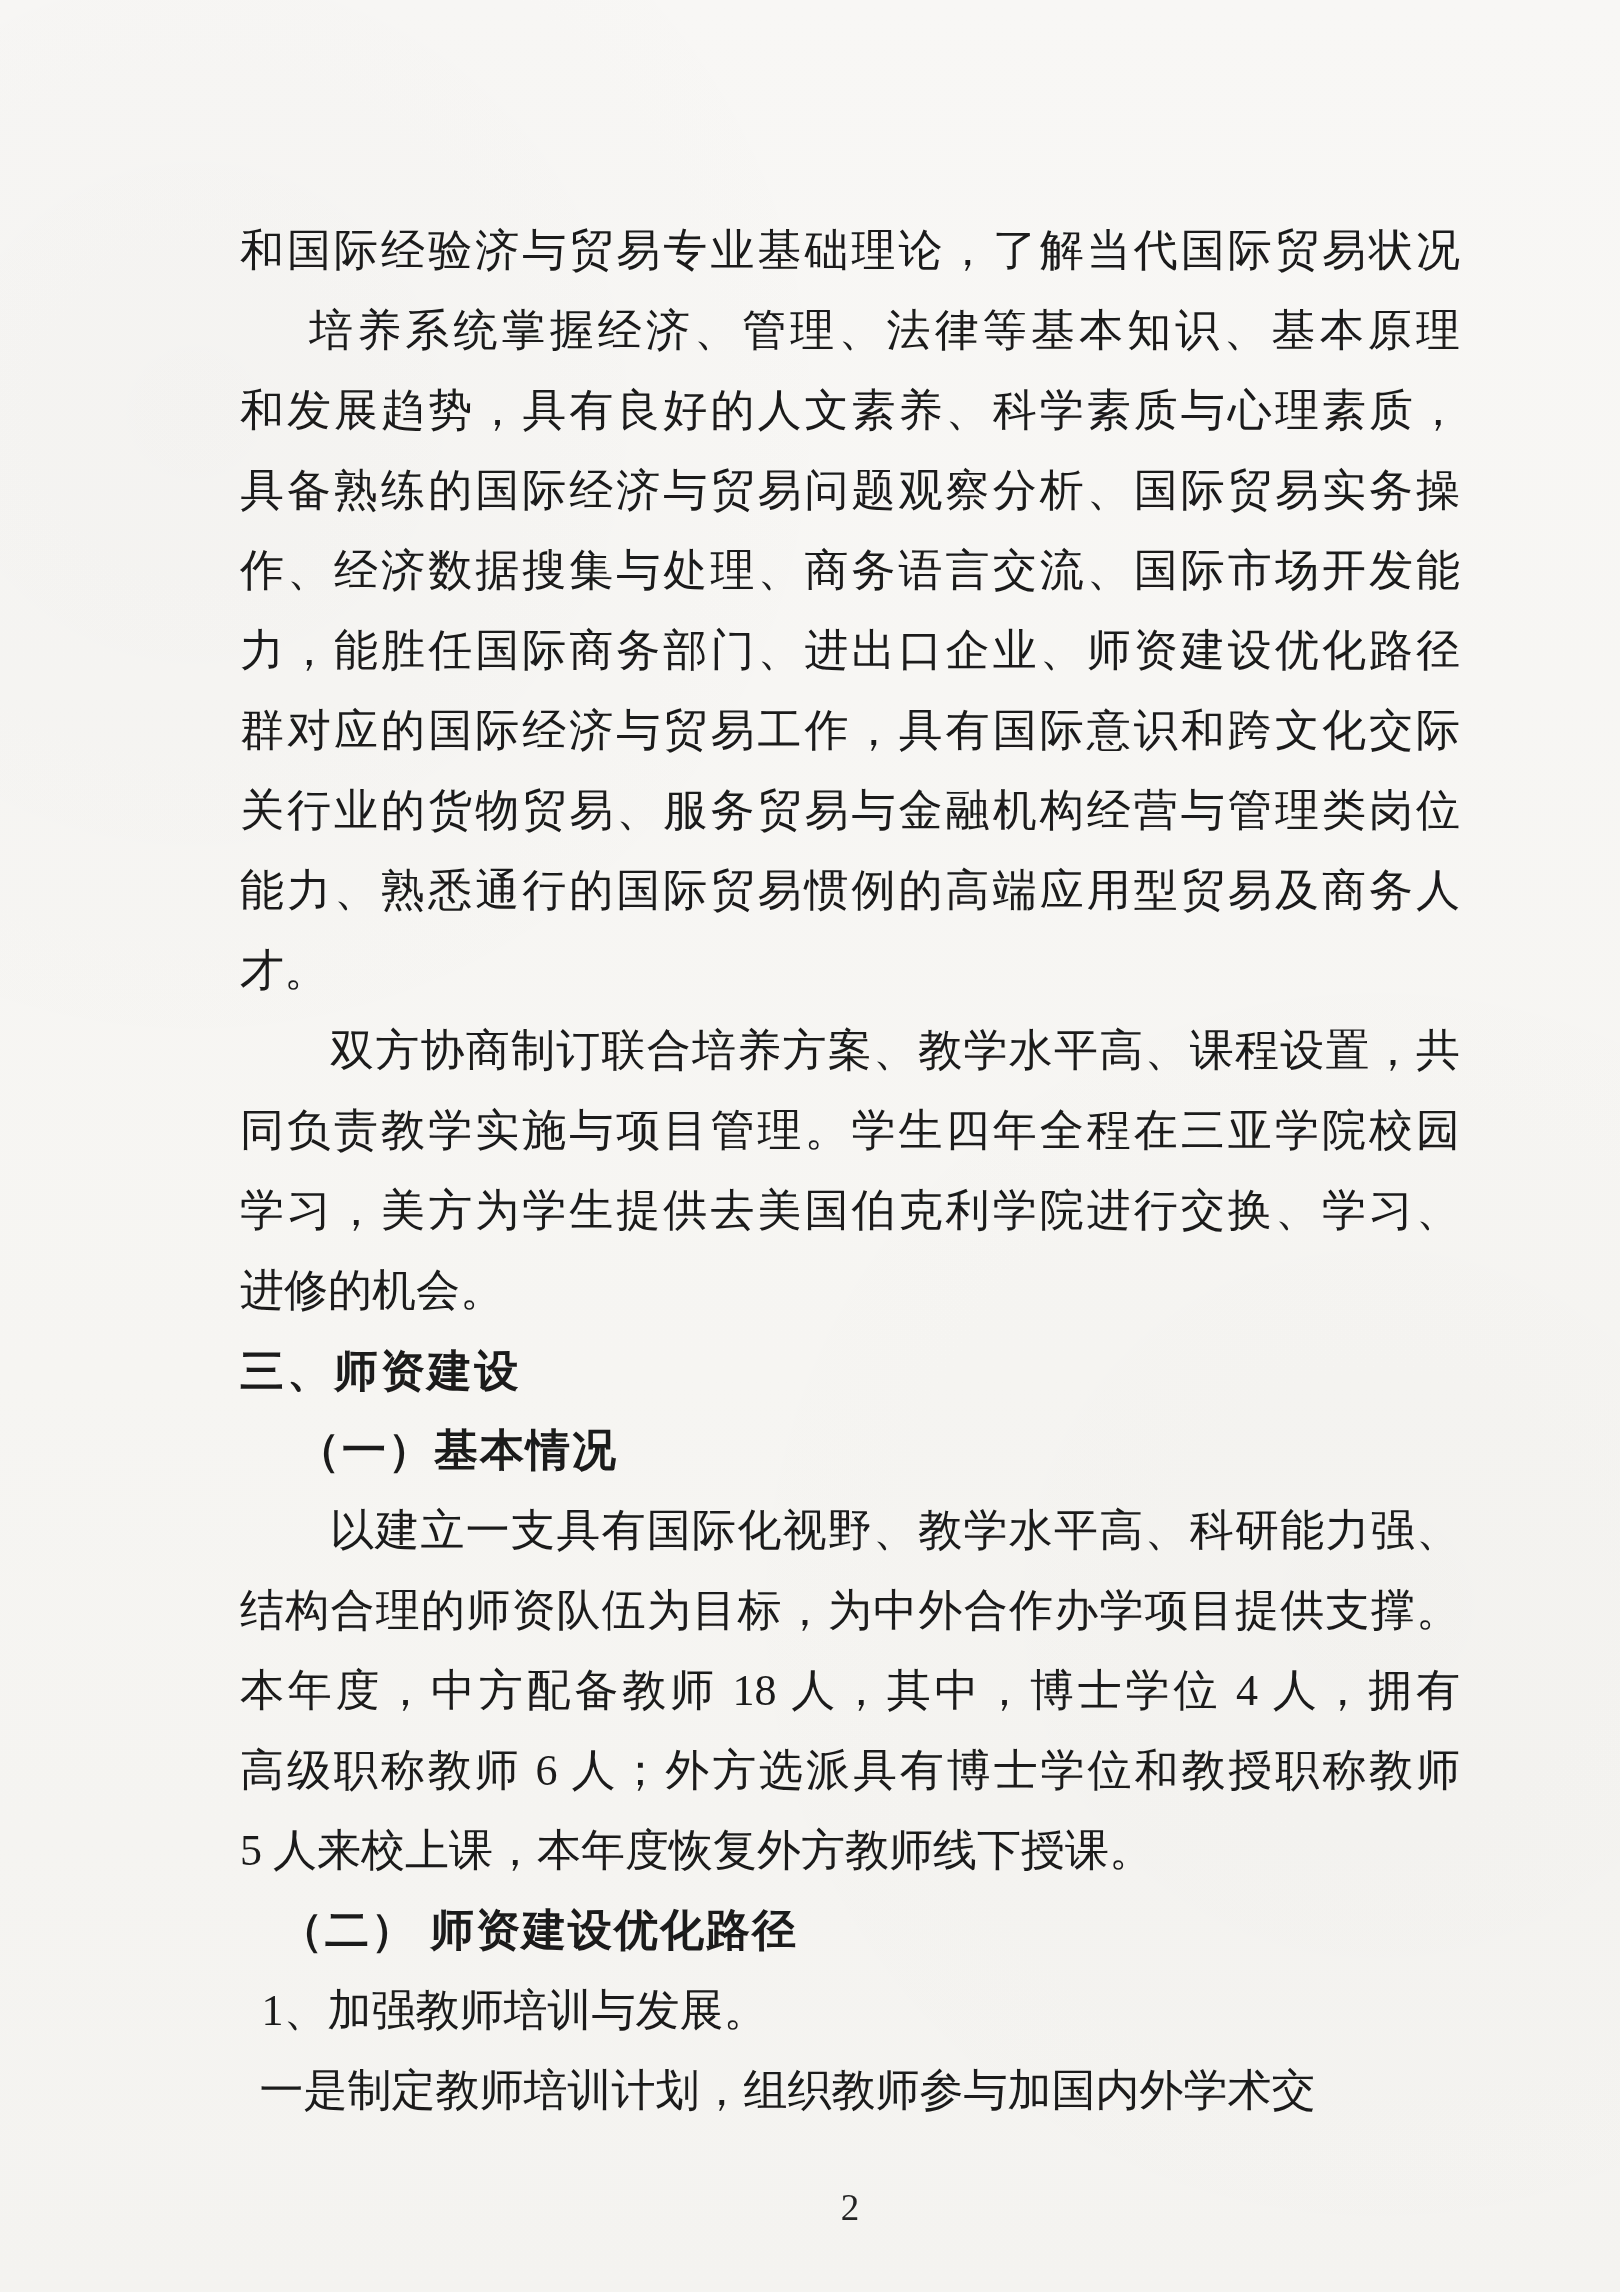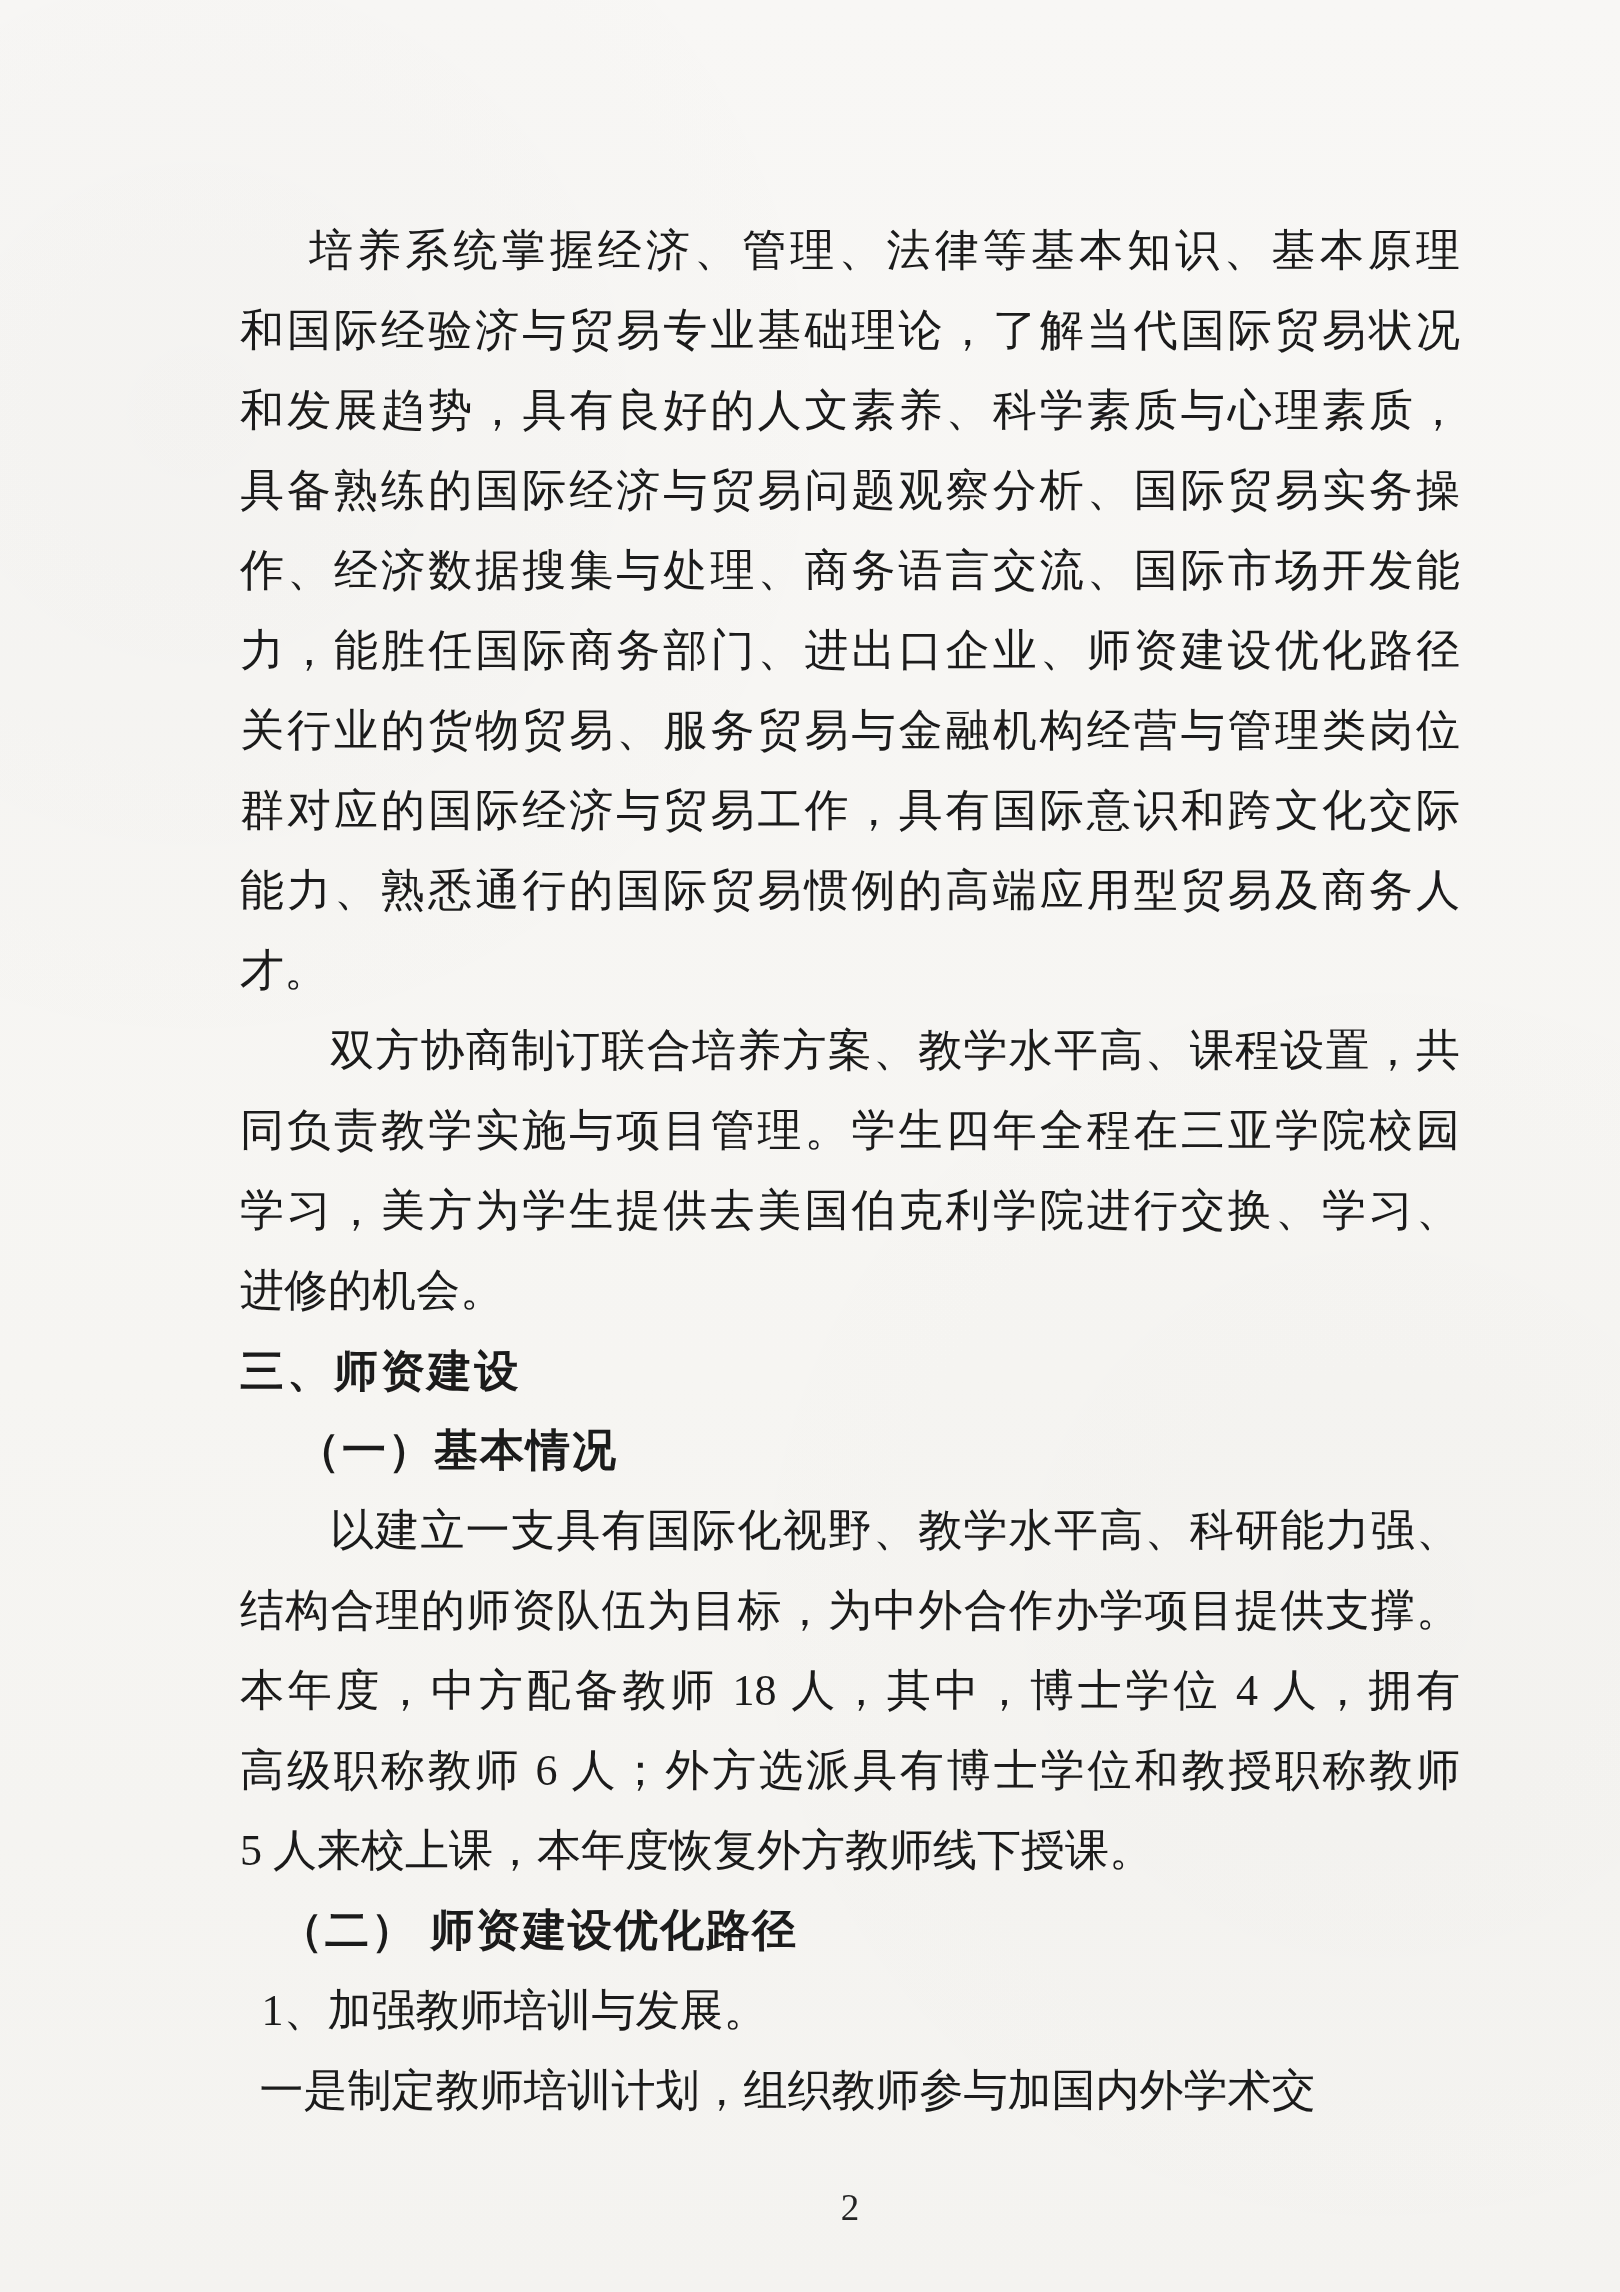--- a/index.html
+++ b/index.html
@@ -60,28 +60,28 @@
     font-size: 37px;
     color: #242424;
   }
 </style>
 </head>
 <body>
 
 <div class="page">
   <div class="text-block">
 
+    <div class="line fill">和国际经验济与贸易专业基础理论，了解当代国际贸易状况</div>
     <div class="line fill ind-70">培养系统掌握经济、管理、法律等基本知识、基本原理</div>
-    <div class="line fill">和国际经验济与贸易专业基础理论，了解当代国际贸易状况</div>
     <div class="line fill">和发展趋势，具有良好的人文素养、科学素质与心理素质，</div>
     <div class="line fill">具备熟练的国际经济与贸易问题观察分析、国际贸易实务操</div>
     <div class="line fill">作、经济数据搜集与处理、商务语言交流、国际市场开发能</div>
     <div class="line fill">力，能胜任国际商务部门、进出口企业、师资建设优化路径</div>
+    <div class="line fill">群对应的国际经济与贸易工作，具有国际意识和跨文化交际</div>
     <div class="line fill">关行业的货物贸易、服务贸易与金融机构经营与管理类岗位</div>
-    <div class="line fill">群对应的国际经济与贸易工作，具有国际意识和跨文化交际</div>
     <div class="line fill">能力、熟悉通行的国际贸易惯例的高端应用型贸易及商务人</div>
     <div class="line">才。</div>
 
     <div class="line fill ind-92">双方协商制订联合培养方案、教学水平高、课程设置，共</div>
     <div class="line fill">同负责教学实施与项目管理。学生四年全程在三亚学院校园</div>
     <div class="line fill">学习，美方为学生提供去美国伯克利学院进行交换、学习、</div>
     <div class="line">进修的机会。</div>
 
     <div class="line h-main">三、师资建设</div>
     <div class="line h-sub ind-57">（一）基本情况</div>

